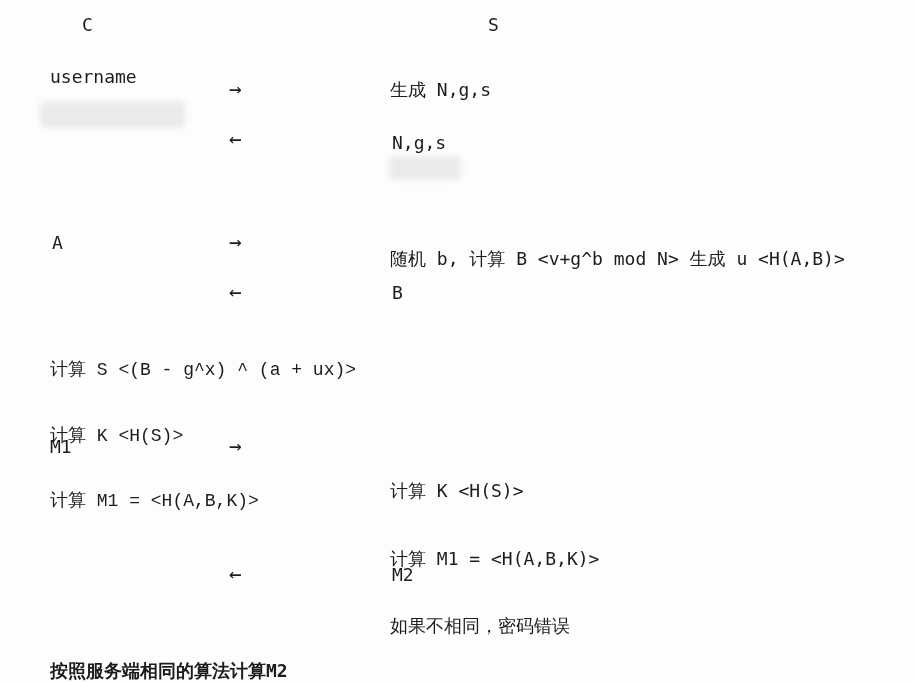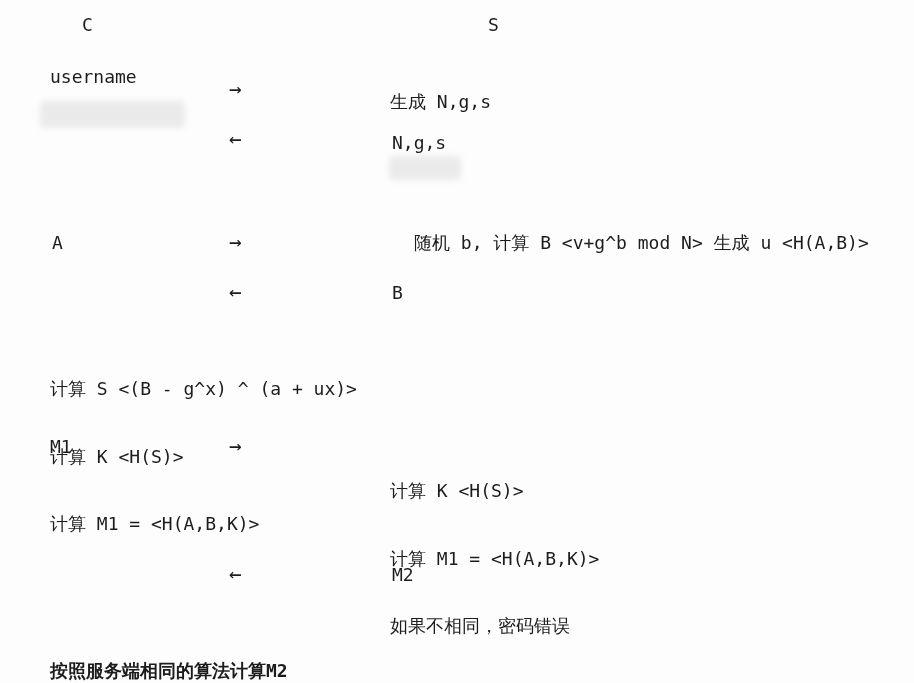--- a/index.html
+++ b/index.html
@@ -42,38 +42,38 @@
 </head>
 <body>
 
 <div class="canvas">
 
   <div class="t" style="left:82px; top:14px;">C</div>
   <div class="t" style="left:488px; top:14px;">S</div>
 
   <div class="t" style="left:50px; top:66px;">username</div>
   <div class="arrow" style="left:229px; top:78px;">→</div>
-  <div class="t" style="left:390px; top:79px;margin-top:12px;">生成 N,g,s</div>
+  <div class="t" style="left:390px; top:79px;">生成 N,g,s</div>
 
   <div class="artifact" style="left:40px; top:101px; width:145px; height:27px;"></div>
 
   <div class="arrow" style="left:229px; top:128px;">←</div>
   <div class="t" style="left:392px; top:132px;">N,g,s</div>
 
   <div class="artifact" style="left:389px; top:156px; width:72px; height:24px;"></div>
 
 
   <div class="t" style="left:52px; top:232px;">A</div>
   <div class="arrow" style="left:229px; top:231px;">→</div>
-  <div class="t" style="left:390px; top:232px;margin-left:24px;">随机 b, 计算 B &lt;v+g^b mod N&gt; 生成 u &lt;H(A,B)&gt;</div>
+  <div class="t" style="left:390px; top:248px;">随机 b, 计算 B &lt;v+g^b mod N&gt; 生成 u &lt;H(A,B)&gt;</div>
 
   <div class="arrow" style="left:229px; top:281px;">←</div>
   <div class="t" style="left:392px; top:282px;">B</div>
 
-  <div class="block" style="left:50px; top:334px;">
+  <div class="block" style="left:50px; top:318px;font-family:Liberation Mono, monospace;">
     <div>计算 S &lt;(B - g^x) ^ (a + ux)&gt;</div>
     <div>计算 K &lt;H(S)&gt;</div>
     <div>计算 M1 = &lt;H(A,B,K)&gt;</div>
   </div>
 
   <div class="t" style="left:50px; top:436px;">M1</div>
   <div class="arrow" style="left:229px; top:435px;">→</div>
   <div class="block" style="left:390px; top:436px;">
     <div>计算 K &lt;H(S)&gt;</div>
     <div>计算 M1 = &lt;H(A,B,K)&gt;</div>

